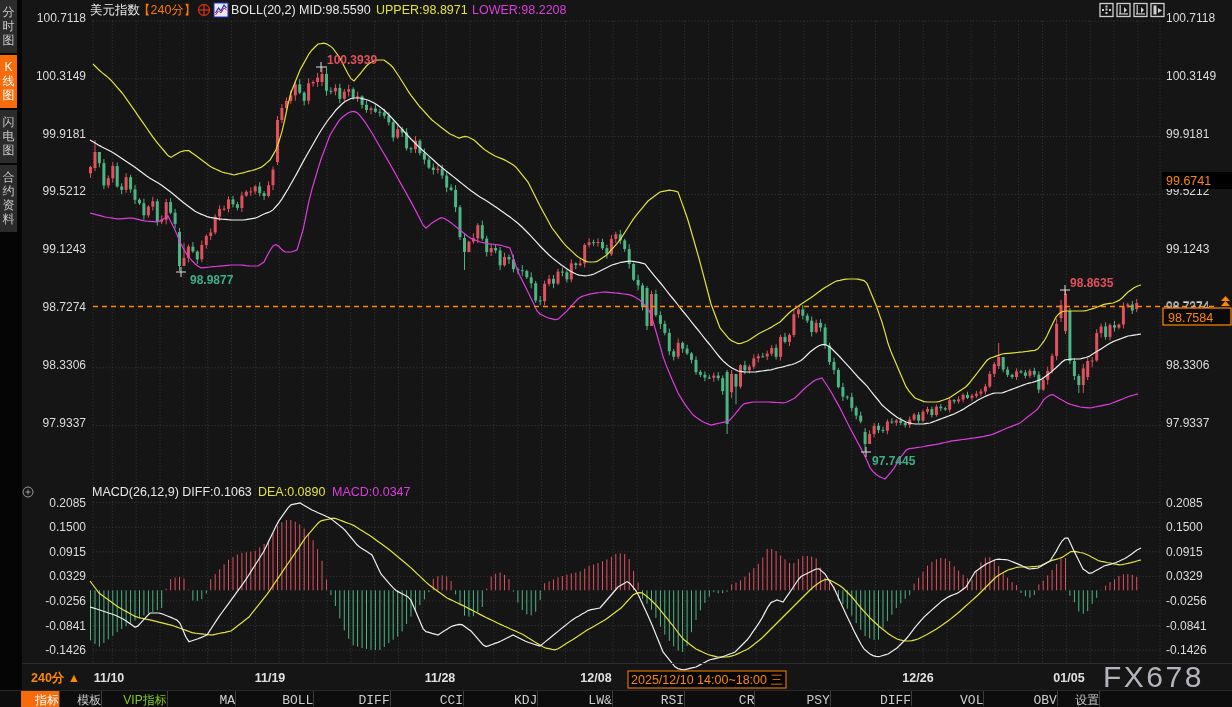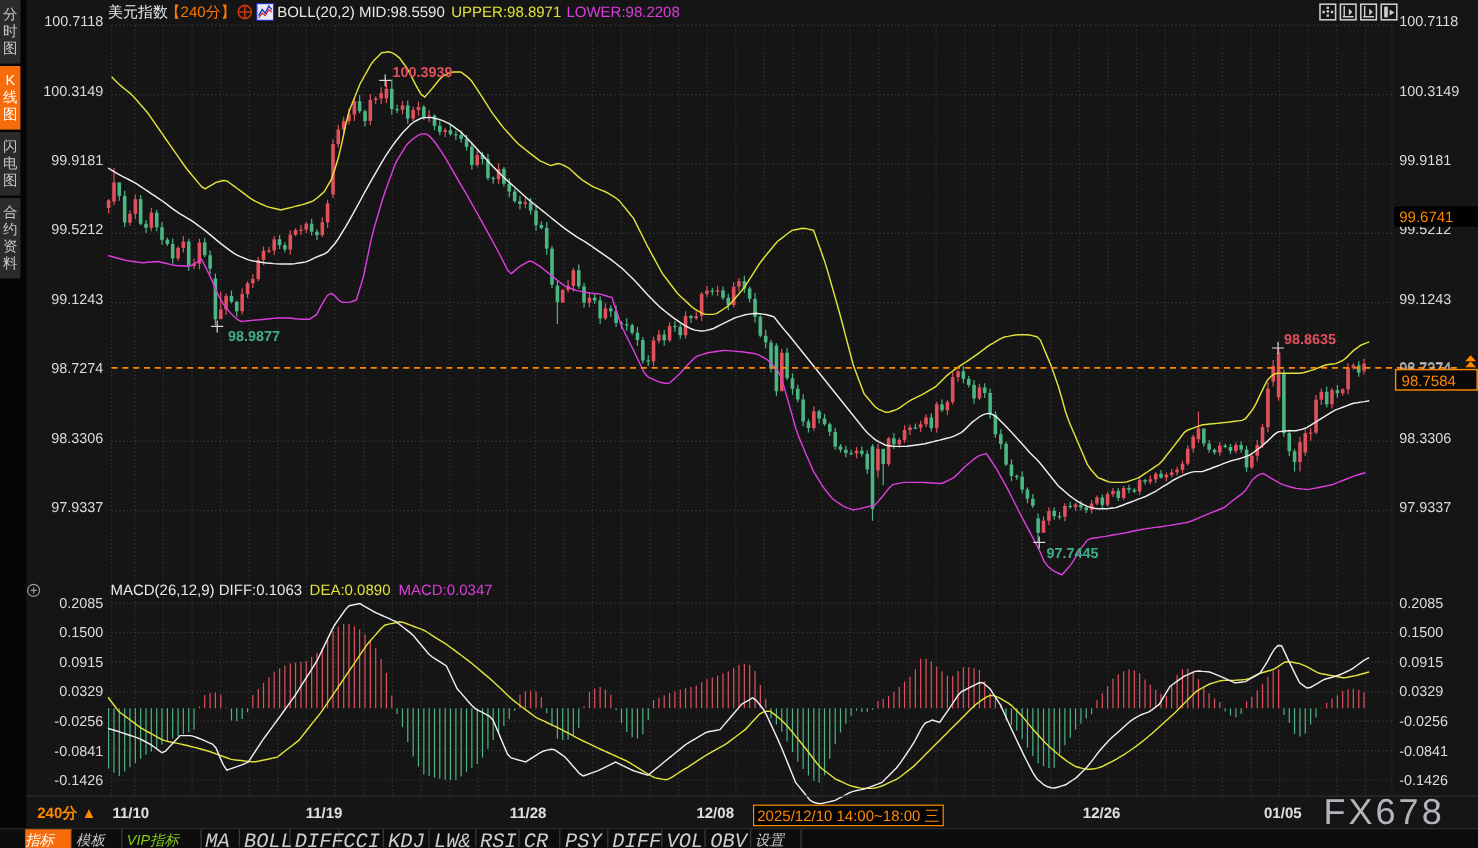--- a/index.html
+++ b/index.html
@@ -9,25 +9,25 @@
   #chart { position:absolute; left:0; top:0; }
   #sidebar { position:absolute; left:0; top:0; width:22px; height:690px;
      background:#050505; z-index:5; }
   #sidebar .tab { width:17px; background:#2b2b2b; color:#c8c8c8; font-size:12px;
      text-align:center; padding:5px 0 6px 0; margin-bottom:2px; line-height:14px; }
   #sidebar .tab span { display:block; }
   #sidebar .tab.active { background:#f86b0a; color:#fff; }
   #toolbar { position:absolute; left:0px; bottom:0px; width:1232px; height:17px;
      background:#0d0d0d; border-top:1px solid #2a2a2a; z-index:6; font-size:12px;
      color:#ccc; white-space:nowrap; padding-left:21px; }
-  .tbtn { display:inline-block; text-align:left; padding-top:1px; height:16px;
-     border-right:1px solid #3c3c3c; vertical-align:top;font-style:italic; }
+  .tbtn { display:inline-block; text-align:right; padding-top:1px; height:16px;
+     border-right:1px solid #3c3c3c; vertical-align:top; }
   .tbtn.active { background:#f86b0a; color:#fff; }
   .tbtn.vip { color:#84cc16; }
-  .tbtn.mono { font-family:"Liberation Mono", monospace; font-size:17px; padding-top:2px; height:15px; }
+  .tbtn.mono { font-family:"Liberation Mono", monospace; font-size:13px; padding-top:2px; height:15px;margin-left:36px; }
 </style>
 </head>
 <body>
 <div id="stage">
   <div id="chart"><svg width="1232" height="707" viewBox="0 0 1232 707" font-family="Liberation Sans, sans-serif">
 <rect x="0" y="0" width="1232" height="707" fill="#151515"></rect>
 <g stroke="#3a3a3c" stroke-width="1" stroke-dasharray="1 2.2">
 <line x1="112.3" y1="21" x2="112.3" y2="662"></line>
 <line x1="136.2" y1="21" x2="136.2" y2="662"></line>
 <line x1="160.0" y1="21" x2="160.0" y2="662"></line>

